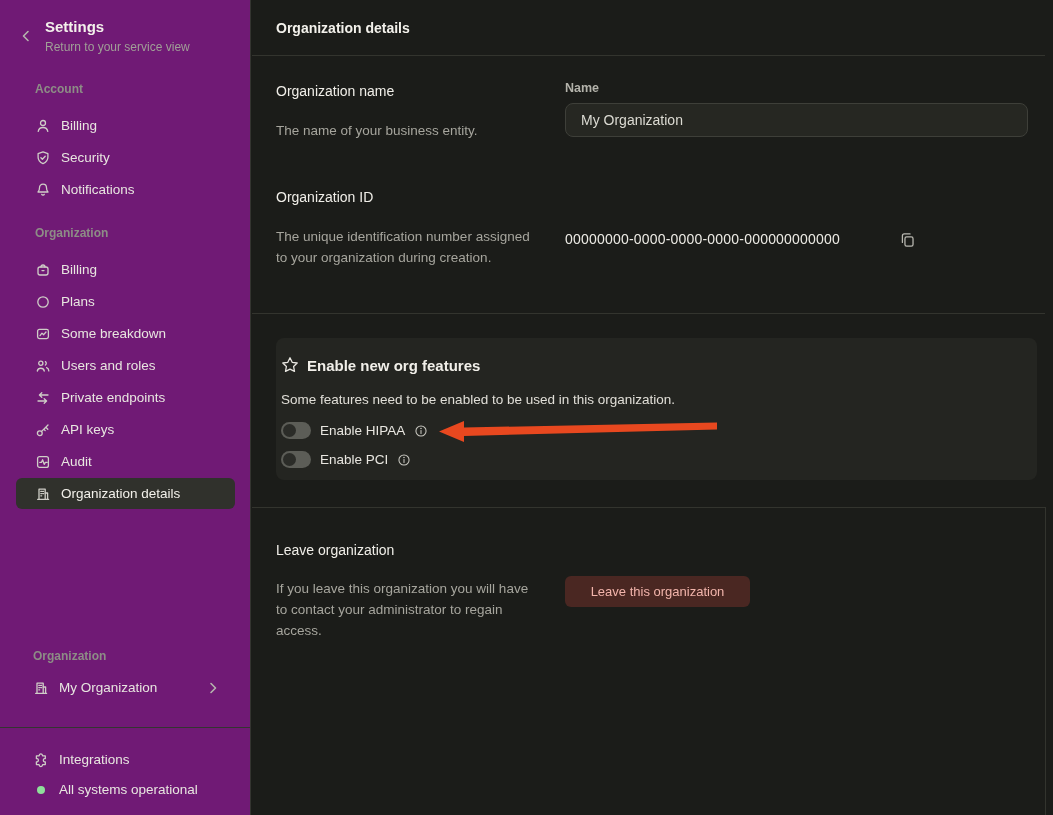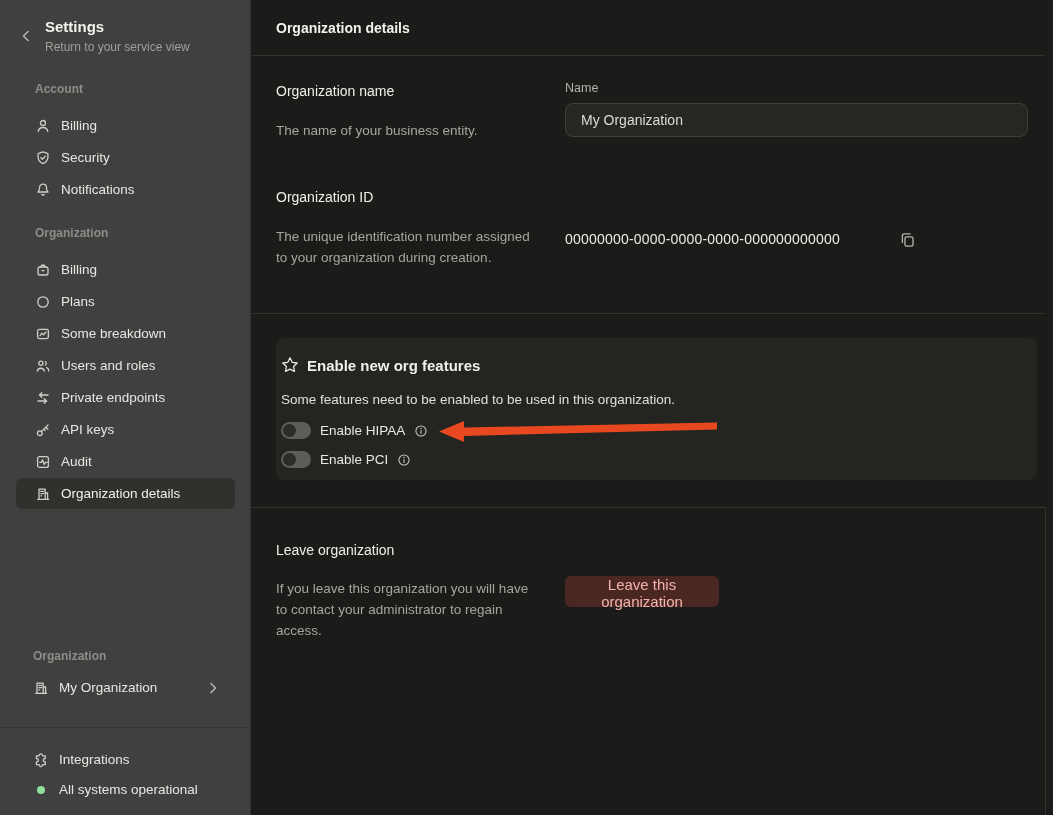--- a/index.html
+++ b/index.html
@@ -9,21 +9,21 @@
     -webkit-font-smoothing:antialiased;
   }
   #canvas {
     position:relative; width:1053px; height:815px;
     background:#1b1c19; overflow:hidden; color:#f0eee8;
   }
 
   
   .sidebar {
     position:absolute; left:0; top:0; width:251px; height:815px;
-    background:#404040; border-right:1px solid #343530;
+    background:#701a75; border-right:1px solid #343530;
   }
   .sb-title { position:absolute; left:45px; top:18px; font-size:15px; font-weight:700; color:#f3f1eb; }
   .sb-subtitle { position:absolute; left:45px; top:40px; font-size:12px; color:#a09f97; }
   .back-btn { position:absolute; left:16px; top:26px; width:20px; height:20px; display:flex; align-items:center; justify-content:center; cursor:pointer; }
   .section-label { position:absolute; left:35px; font-size:12px; font-weight:600; color:#8d8d86; }
   .sidebar-item {
     position:absolute; left:16px; width:219px; height:31px;
     display:flex; align-items:center; gap:10px; padding-left:19px;
     border-radius:6px; font-size:13.5px; color:#e8e6e0; cursor:pointer;
   }
@@ -35,21 +35,21 @@
   .status-dot { width:8px; height:8px; border-radius:50%; background:#8fdf9b; margin-left:4px; margin-right:4px; flex:0 0 8px; }
 
   
   .main-title { position:absolute; left:276px; top:20px; font-size:14px; font-weight:700; color:#f3f1eb; }
   .h-divider { position:absolute; left:252px; width:793px; height:1px; background:#33342e; }
   .v-edge { position:absolute; left:1045px; top:507px; width:1px; height:308px; background:#33342e; }
 
   .sec-heading { position:absolute; font-size:14px; font-weight:400; color:#f0eee8; }
   .sec-desc { position:absolute; font-size:13.5px; line-height:21px; color:#a6a59d; }
 
-  .field-label { position:absolute; left:565px; top:81px; font-size:12.5px; color:#b3b2aa; }
+  .field-label { position:absolute; left:565px; top:81px; font-size:12.5px; color:#b3b2aa;font-weight:bold; }
   .text-input {
     position:absolute; left:565px; top:103px; width:463px; height:34px;
     background:#262722; border:1px solid #3e3f39; border-radius:8px;
     color:#dcdbd3; font-size:14px; padding:0 15px;
     font-family:"Liberation Sans","DejaVu Sans",sans-serif; outline:none;
   }
 
   .org-id-value { position:absolute; left:565px; top:231px; font-size:14px; color:#edebe5; letter-spacing:.2px; }
   .copy-btn { position:absolute; left:897px; top:229px; width:20px; height:20px; cursor:pointer; display:flex; align-items:center; justify-content:center; }
 
@@ -68,23 +68,23 @@
   .toggle::after {
     content:""; position:absolute; left:2px; top:2px; width:13px; height:13px;
     border-radius:50%; background:#2b2c28;
   }
   .toggle-label { font-size:13.5px; color:#e8e6e0; }
   .info-icon { width:14px; height:14px; display:flex; align-items:center; }
 
   .annotation-arrow { position:absolute; left:437px; top:417px; width:282px; height:26px; pointer-events:none; }
 
   .danger-btn {
-    position:absolute; left:565px; top:576px; width:154px; height:31px;
+    position:absolute; left:565px; top:576px; width:185px; height:31px;
     background:#4a2722; border:none; border-radius:6px;
-    color:#f2b4ab; font-size:15px; cursor:pointer;
+    color:#f2b4ab; font-size:13px; cursor:pointer;
     font-family:"Liberation Sans","DejaVu Sans",sans-serif;
   }
 
   .stroke-ic { stroke:#cfcec7; fill:none; stroke-width:1.3; stroke-linecap:round; stroke-linejoin:round; }
   .stroke-lt { stroke:#b5b4ad; fill:none; stroke-width:1.6; stroke-linecap:round; stroke-linejoin:round; }
 </style>
 </head>
 <body>
 
 <div id="canvas">

